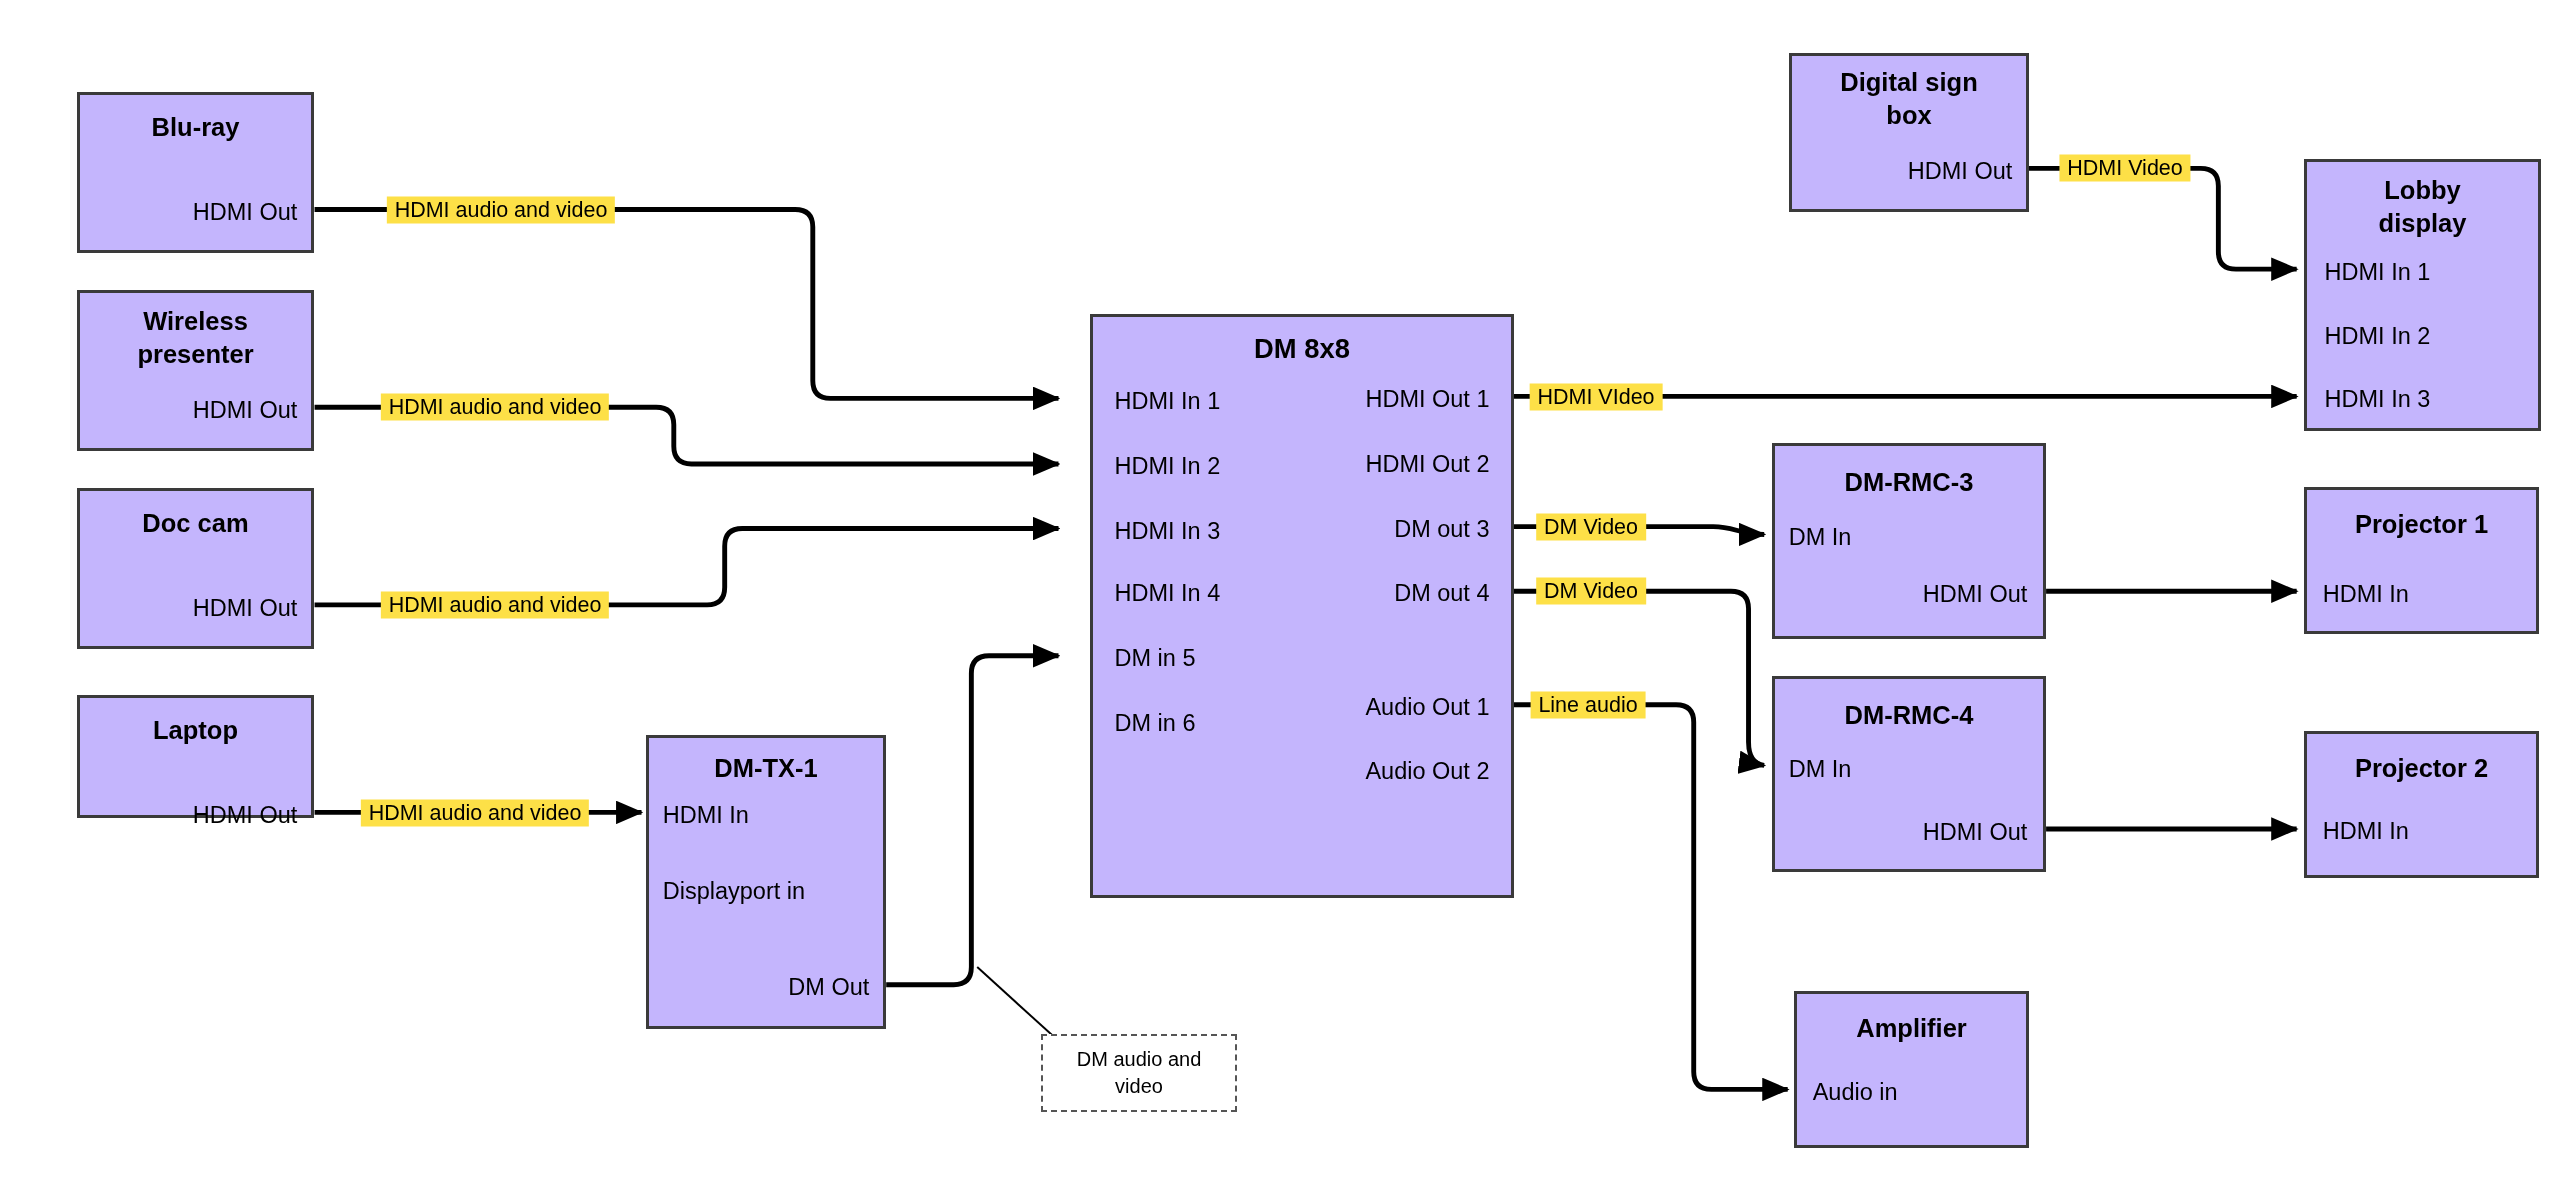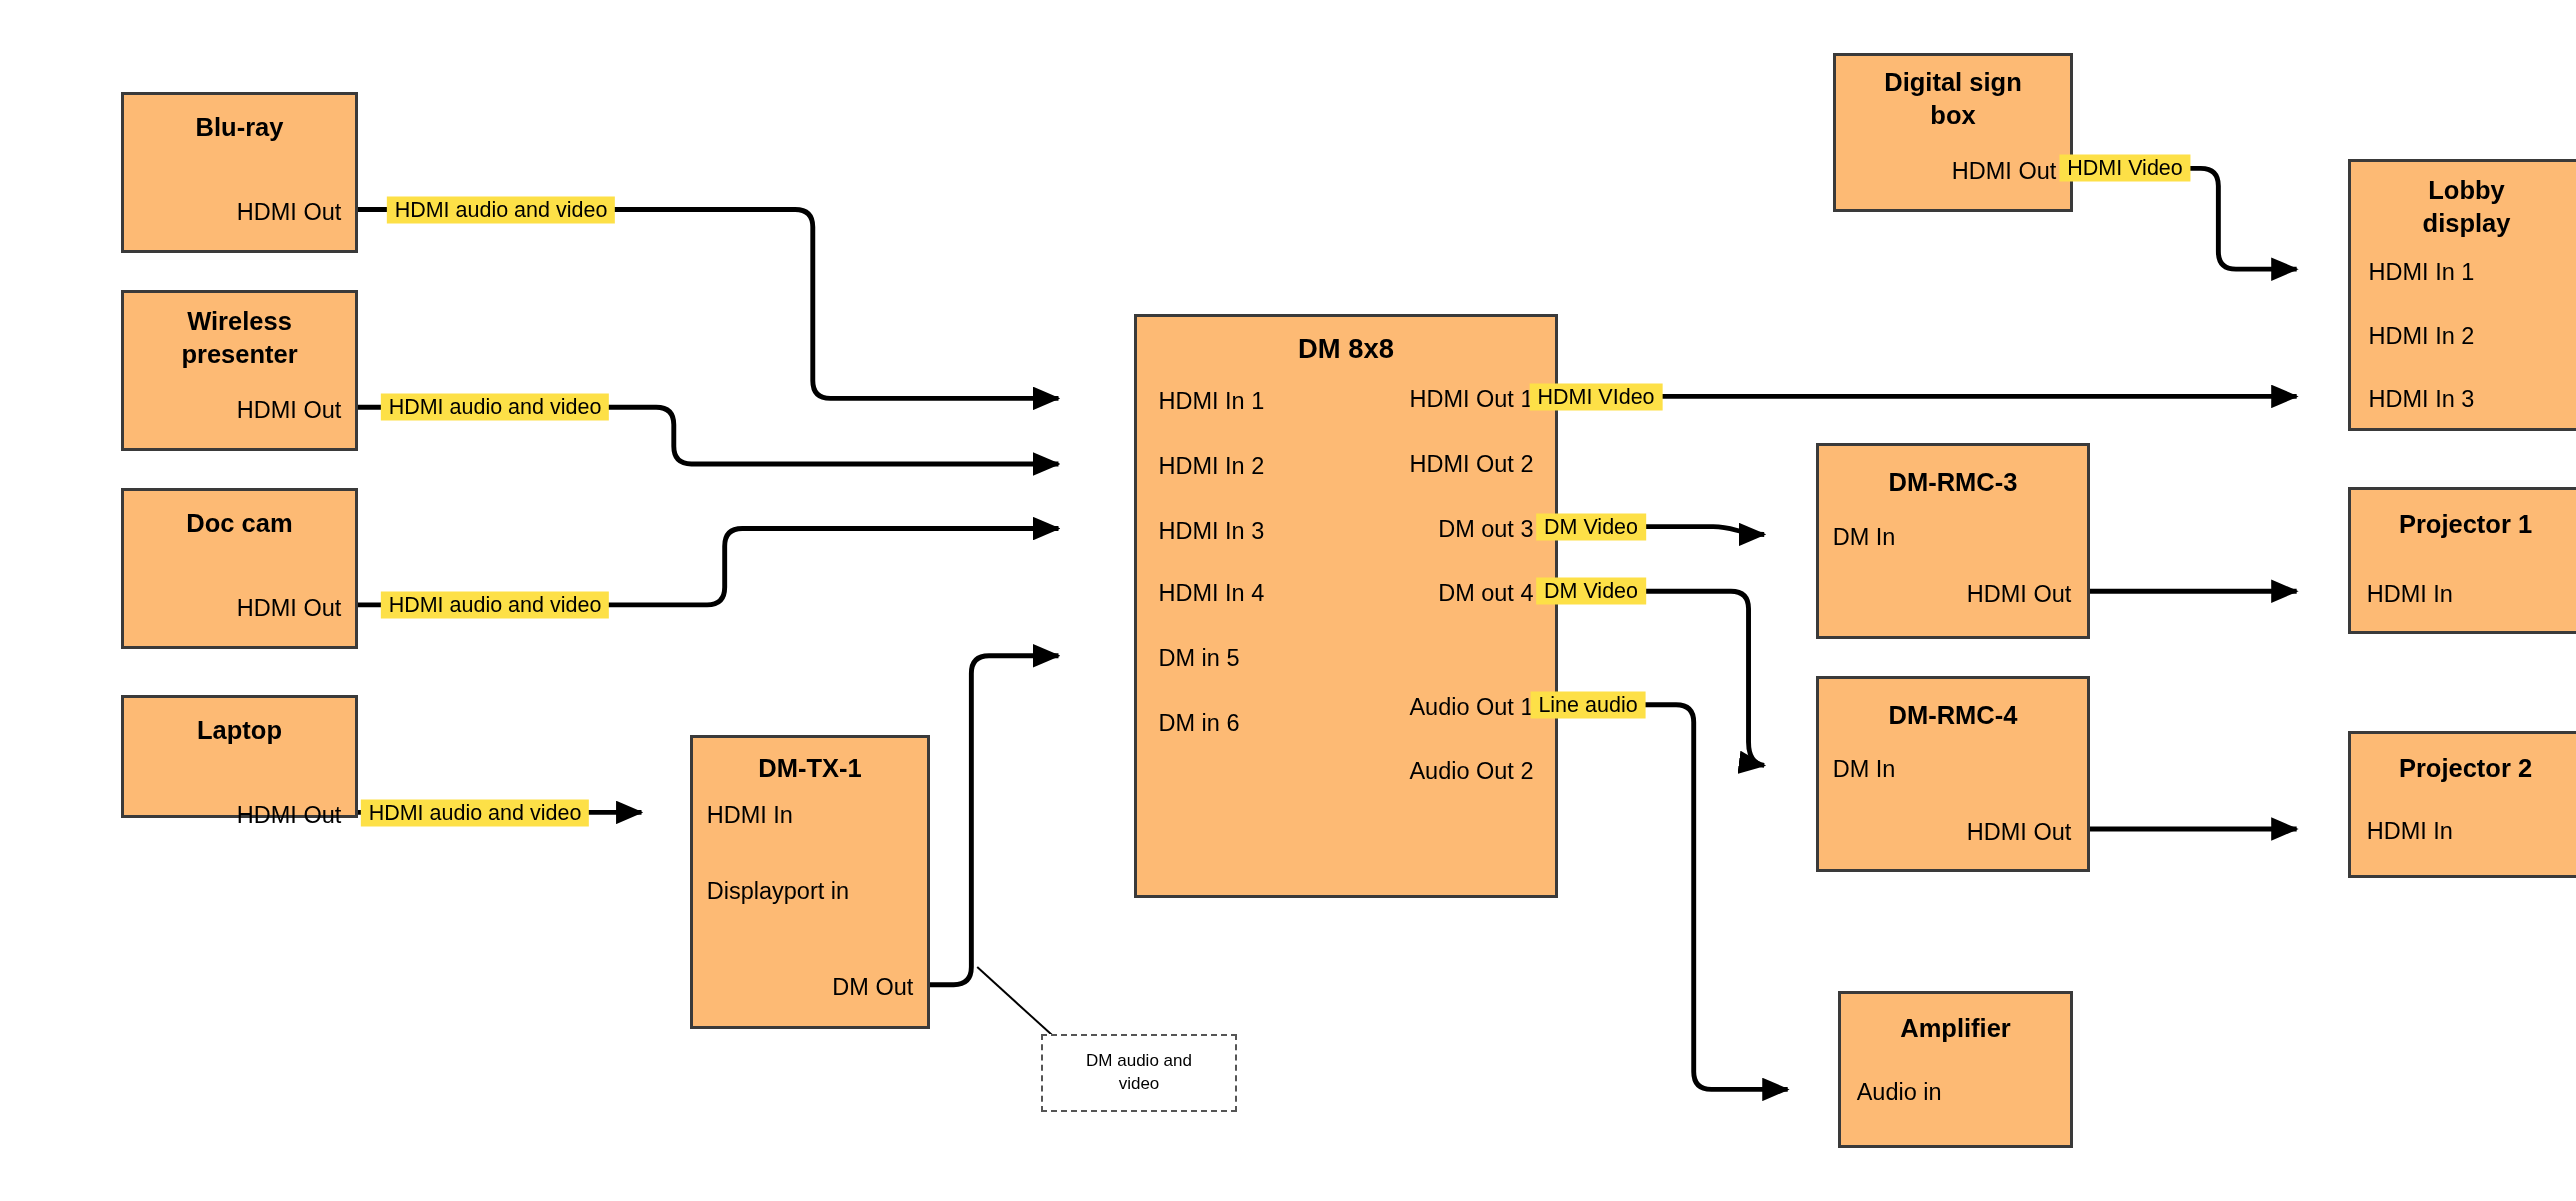--- a/index.html
+++ b/index.html
@@ -12,25 +12,24 @@
     color: #000;
     overflow: hidden;
   }
   .wires {
     position: absolute;
     left: 0; top: 0;
     z-index: 1;
   }
   .node {
     position: absolute;
-    background: #fdba74;
+    background: #c4b5fd;
     border: 3.9px solid #3a3a3a;
     box-sizing: border-box;
     z-index: 2;
-    margin-left: 44px;
   }
   .node-title {
     position: absolute;
     left: 7.8px; right: 7.8px;
     text-align: center;
     font-weight: 700;
     font-size: 25.5px;
     line-height: 1.3;
   }
   .node-title.big { font-size: 27.4px; }
@@ -59,21 +58,21 @@
     box-sizing: border-box;
     z-index: 2;
     display: flex;
     align-items: center;
     justify-content: center;
     text-align: center;
   }
   .callout-text {
     display: inline-block;
     width: 147px;
-    font-size: 17px;
+    font-size: 20px;
     line-height: 1.35;
   }
 </style>
 </head>
 <body>
 
 <div id="canvas">
 
   <svg class="wires" width="2576" height="1201" viewBox="0 0 2631 1227">
     <defs>

